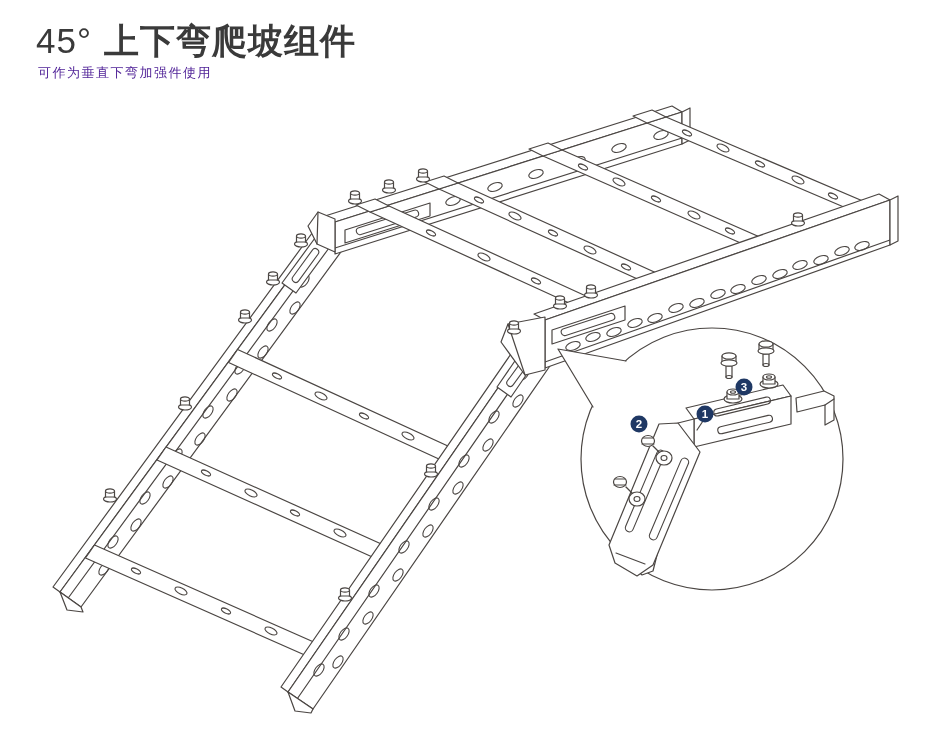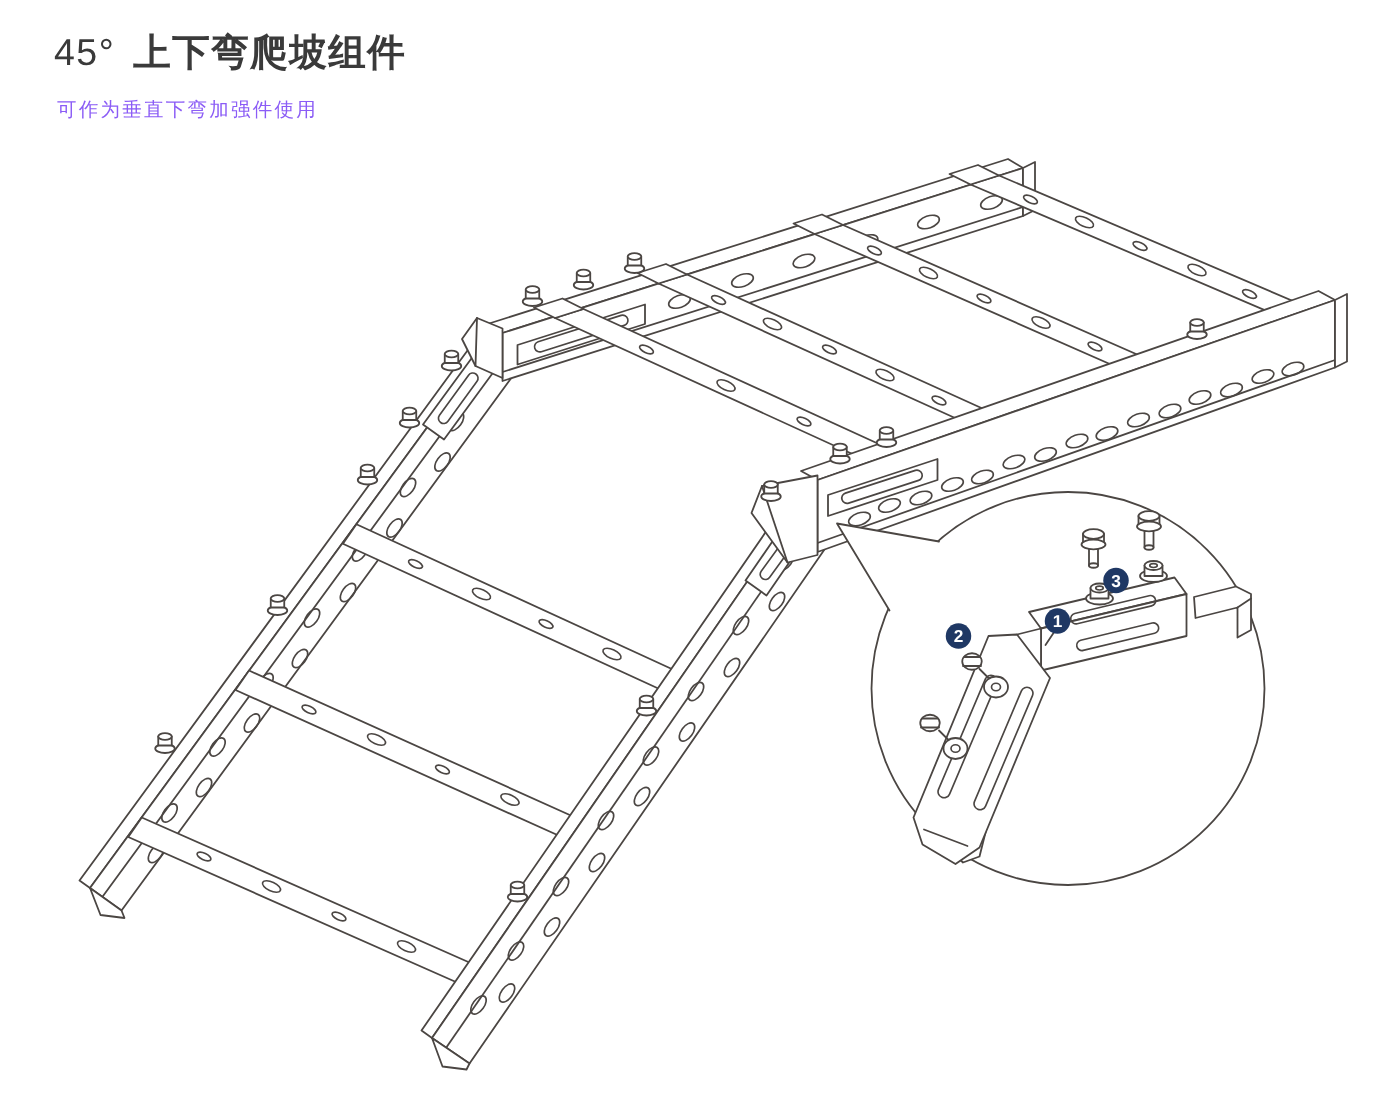--- a/index.html
+++ b/index.html
@@ -1,22 +1,22 @@
 <!DOCTYPE html>
 <html><head>
 <meta charset="utf-8">
 <style>
   html,body{margin:0;padding:0;background:#ffffff;}
   body{width:927px;height:745px;position:relative;overflow:hidden;
        font-family:"Liberation Sans","DejaVu Sans",sans-serif;}
-  .title{position:absolute;left:36px;top:18px;font-size:25px;color:#3a3a3a;
+  .title{position:absolute;left:36px;top:18px;font-size:35px;color:#3a3a3a;
          letter-spacing:1px;white-space:nowrap;}
   .title .num{font-weight:400;}
   .title .cn{font-weight:700;margin-left:12px;}
-  .subtitle{position:absolute;left:38px;top:64px;font-size:13px;color:#8b5cf6;
+  .subtitle{position:absolute;left:38px;top:64px;font-size:13px;color:#4c1d95;
             letter-spacing:1.5px;}
   svg.diagram{position:absolute;left:0;top:0;}
   .ln{stroke:#4b4643;stroke-width:1.2;fill:none;stroke-linejoin:round;stroke-linecap:round;}
   .face{stroke:#4b4643;stroke-width:1.2;fill:#ffffff;stroke-linejoin:round;}
   .hole{stroke:#4b4643;stroke-width:1.1;fill:none;}
   .badge{fill:#1f3864;}
   .badge-num{fill:#ffffff;font-family:"Liberation Sans","DejaVu Sans",sans-serif;
              font-size:11.5px;font-weight:700;text-anchor:middle;}
 </style>
 </head>

